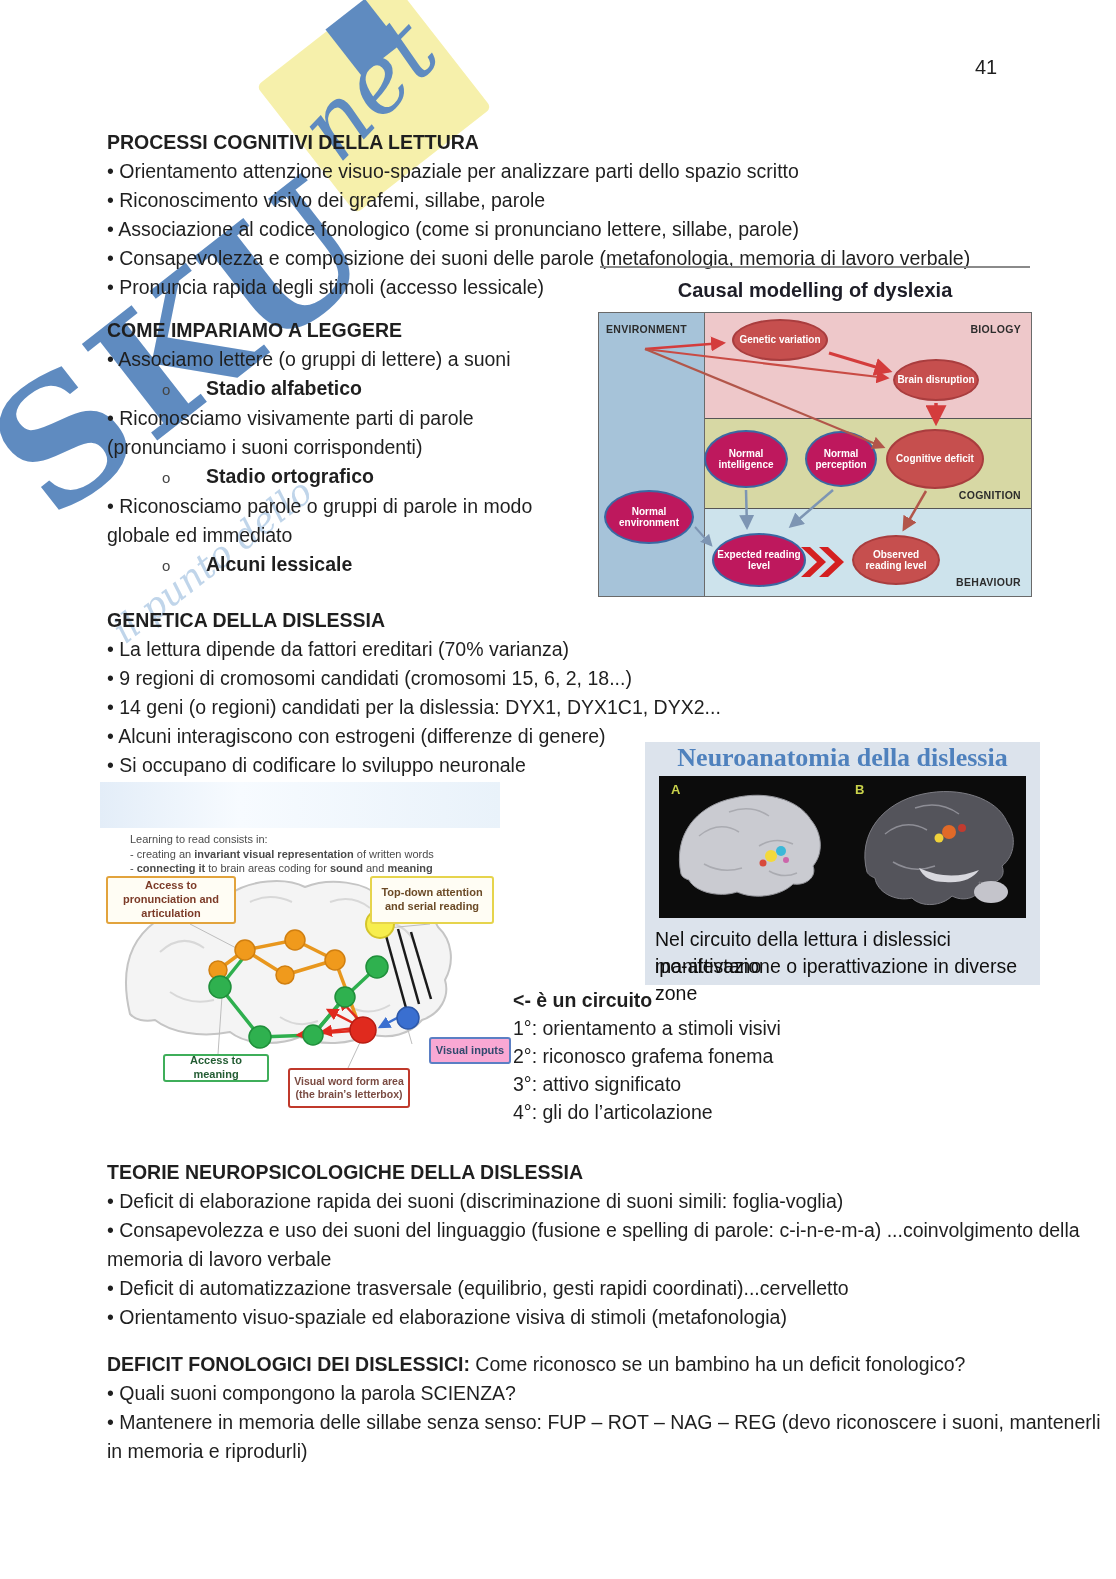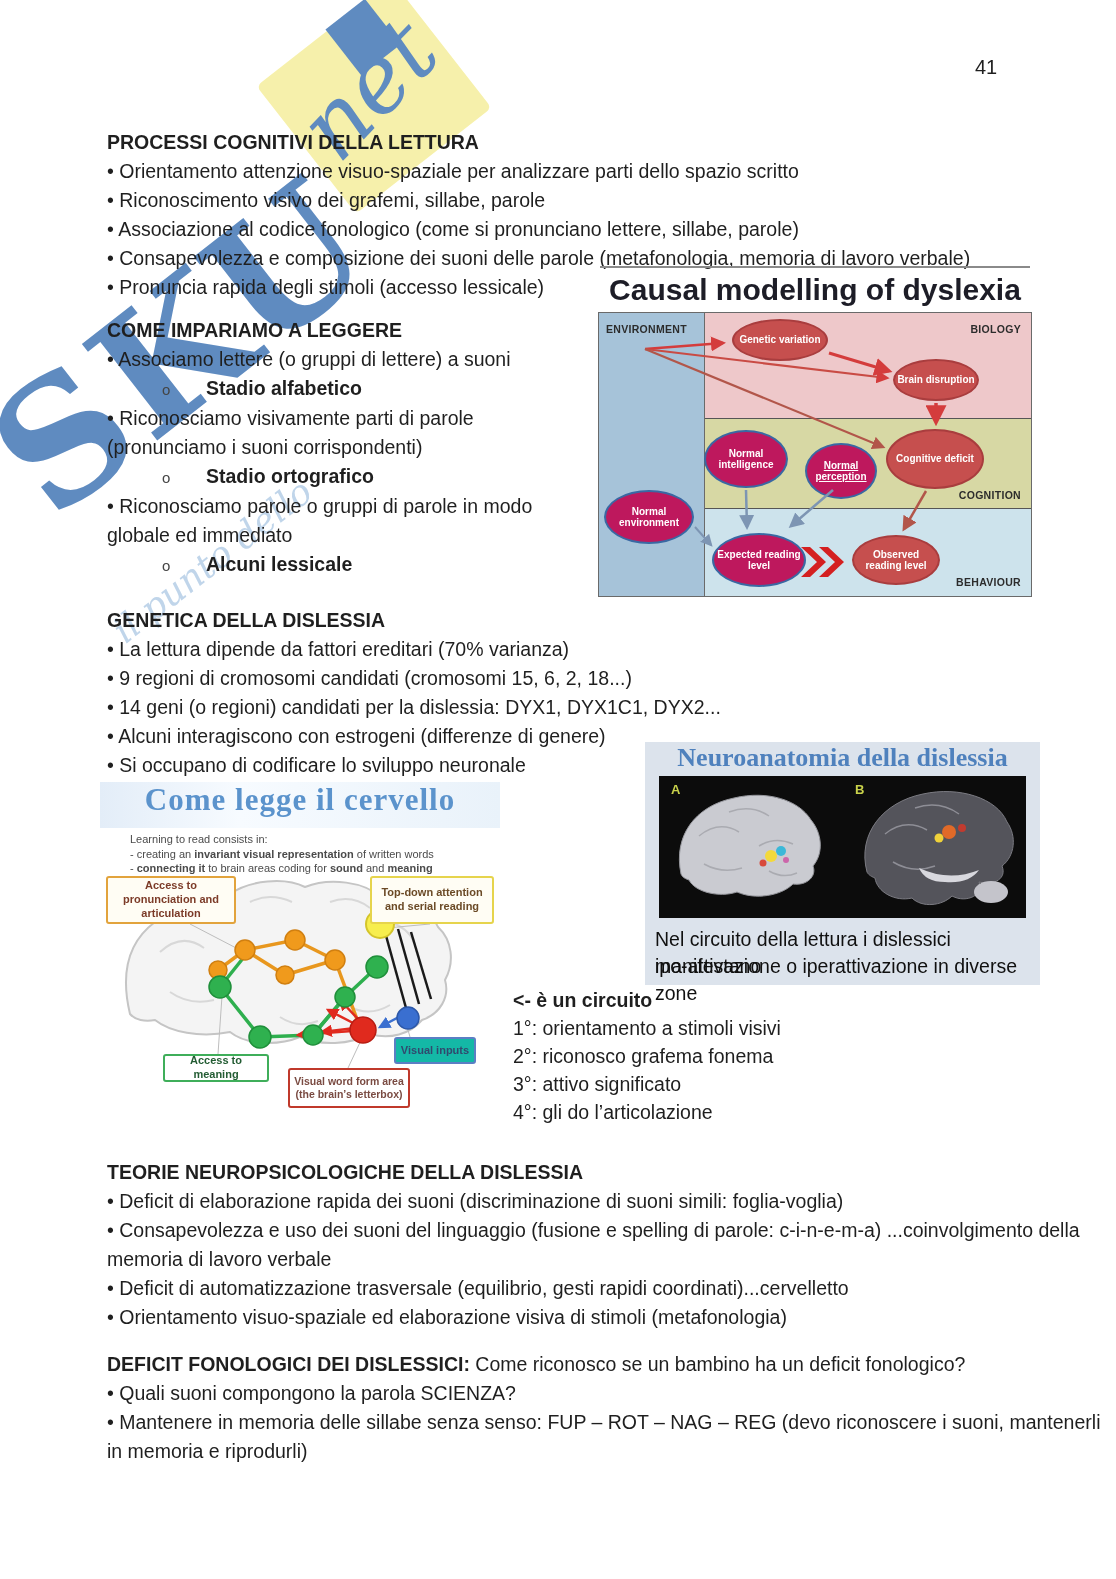--- a/index.html
+++ b/index.html
@@ -33,21 +33,21 @@
   .st-label{font-weight:bold;margin-left:14px;}
   #sec-genetica{left:107px;top:606px;width:660px;}
   #sec-circuito{left:513px;top:986px;width:430px;line-height:28px;}
   #sec-teorie{left:107px;top:1158px;width:998px;}
   #sec-teorie .line,#sec-deficit .line{white-space:normal;}
   #sec-deficit{left:107px;top:1350px;width:998px;}
 
   
   #fig-causal{left:598px;top:266px;width:434px;}
   .fc-topline{border-top:2px solid #8a8a8a;margin:0 2px;}
-  .fc-title{text-align:center;font-weight:bold;font-size:30px;color:#1d1d27;line-height:44px;}
+  .fc-title{text-align:center;font-weight:bold;font-size:20px;color:#1d1d27;line-height:44px;}
   .fc-diagram{position:relative;width:432px;height:283px;border:1px solid #6a6a6a;}
   .band{position:absolute;box-sizing:border-box;}
   .band-env{left:0;top:0;width:106px;height:283px;background:#a6c3d9;border-right:1px solid #6a6a6a;}
   .band-bio{left:106px;top:0;width:326px;height:105px;background:#eec8ca;}
   .band-cog{left:106px;top:105px;width:326px;height:90px;background:#d7d8a4;border-top:1.5px solid #555;}
   .band-beh{left:106px;top:195px;width:326px;height:88px;background:#cde3ec;border-top:1.5px solid #555;}
   .band-label{position:absolute;font-size:10.5px;font-weight:bold;color:#2c2c2c;letter-spacing:.3px;}
   .node{position:absolute;border-radius:50%;color:#fff;display:flex;align-items:center;justify-content:center;
         text-align:center;font-size:10px;font-weight:bold;line-height:1.15;padding:2px;box-sizing:border-box;z-index:3;}
   .node-red{background:#c64f4e;border:2px solid #a93d3e;}
@@ -60,21 +60,21 @@
             background:linear-gradient(90deg,#e3edf8 0%,#f7fbff 35%,#e9f2fa 100%);}
   .clc-title{position:absolute;left:0;top:0;width:400px;text-align:center;font-family:"Liberation Serif",serif;
              font-size:31px;font-weight:bold;color:#5b93cc;letter-spacing:1px;}
   .clc-intro{position:absolute;left:30px;top:50px;font-size:11px;line-height:14.5px;color:#4b4b4b;}
   .clc-box{position:absolute;background:#fffdf4;border:2px solid;border-radius:3px;display:flex;align-items:center;
            justify-content:center;text-align:center;font-weight:bold;font-size:11px;line-height:1.25;z-index:5;padding:2px;box-sizing:border-box;}
   .box-pron{left:6px;top:94px;width:130px;height:48px;border-color:#e2a33c;color:#7c3b28;}
   .box-top{left:270px;top:94px;width:124px;height:48px;border-color:#e6d44c;color:#6b4a26;}
   .box-meaning{left:63px;top:272px;width:106px;height:28px;border-color:#3fae5a;color:#235c33;background:#fff;}
   .box-vwfa{left:188px;top:286px;width:122px;height:40px;border-color:#c0392b;color:#7a4b42;background:#fff;flex-direction:column;font-size:10.5px;}
-  .box-inputs{left:294px;top:255px;width:82px;height:27px;border-color:#5b7fc4;color:#31496e;background:#14b8a6;}
+  .box-inputs{left:329px;top:255px;width:82px;height:27px;border-color:#5b7fc4;color:#31496e;background:#f9a8d4;}
   .clc-svg{position:absolute;left:0;top:0;z-index:2;}
 
   
   #fig-neuro{left:645px;top:742px;width:395px;height:243px;background:#dce3ec;}
   .nr-title{position:absolute;left:0;top:1px;width:395px;text-align:center;font-family:"Liberation Serif",serif;
             font-size:26px;font-weight:bold;color:#4f81bd;}
   .nr-panel{position:absolute;left:14px;top:34px;width:367px;height:142px;background:#0c0c0c;}
   .nr-ab{position:absolute;color:#c9d24b;font-weight:bold;font-size:13px;z-index:3;}
   .nr-caption{position:absolute;left:10px;font-size:19.5px;line-height:27px;color:#101010;}
 </style>
@@ -130,21 +130,21 @@
       <div class="band band-cog"></div>
       <div class="band band-beh"></div>
       <span class="band-label" style="left:7px;top:10px;">ENVIRONMENT</span>
       <span class="band-label" style="right:10px;top:10px;">BIOLOGY</span>
       <span class="band-label" style="right:10px;top:176px;">COGNITION</span>
       <span class="band-label" style="right:10px;top:263px;">BEHAVIOUR</span>
 
       <div class="node node-red" style="left:133px;top:6px;width:96px;height:42px;text-align:right;">Genetic variation</div>
       <div class="node node-red" style="left:294px;top:46px;width:86px;height:42px;">Brain disruption</div>
       <div class="node node-blue" style="left:105px;top:117px;width:84px;height:58px;">Normal intelligence</div>
-      <div class="node node-blue" style="left:206px;top:130px;width:72px;height:56px;text-decoration:underline;">Normal perception</div>
+      <div class="node node-blue" style="left:206px;top:118px;width:72px;height:56px;">Normal perception</div>
       <div class="node node-red" style="left:287px;top:116px;width:98px;height:60px;">Cognitive deficit</div>
       <div class="node node-blue" style="left:5px;top:177px;width:90px;height:54px;">Normal environment</div>
       <div class="node node-blue" style="left:113px;top:220px;width:94px;height:54px;">Expected reading level</div>
       <div class="node node-red" style="left:253px;top:222px;width:88px;height:50px;">Observed reading level</div>
 
       <svg class="fc-svg" width="432" height="283" viewBox="0 0 432 283">
         <defs>
           <marker id="ar" viewBox="0 0 10 10" refX="8" refY="5" markerWidth="6" markerHeight="6" orient="auto">
               <path d="M0,0 L10,5 L0,10 z" fill="#d43c3c"></path>
             </marker>
@@ -194,21 +194,20 @@
     <div class="line h">GENETICA DELLA DISLESSIA</div>
     <div class="line">• La lettura dipende da fattori ereditari (70% varianza)</div>
     <div class="line">• 9 regioni di cromosomi candidati (cromosomi 15, 6, 2, 18...)</div>
     <div class="line">• 14 geni (o regioni) candidati per la dislessia: DYX1, DYX1C1, DYX2...</div>
     <div class="line">• Alcuni interagiscono con estrogeni (differenze di genere)</div>
     <div class="line">• Si occupano di codificare lo sviluppo neuronale</div>
   </div>
 
   <div class="layer" id="fig-cervello">
     <div class="clc-band"></div>
-    <div class="clc-title">Come legge il cervello</div>
     <div class="clc-intro">
       <div>Learning to read consists in:</div>
       <div><span>- creating an </span><span class="bold">invariant visual representation</span><span> of written words</span></div>
       <div><span>- </span><span class="bold">connecting it</span><span> to brain areas coding for </span><span class="bold">sound</span><span> and </span><span class="bold">meaning</span></div>
     </div>
 
     <svg class="clc-svg" width="400" height="326" viewBox="0 0 400 326">
       <path d="M 30 232 C 20 190 28 160 55 140 C 70 118 100 108 130 112 C 150 98 185 95 205 105 C 230 95 265 100 280 115 C 305 112 330 125 338 145 C 352 158 355 180 345 198 C 350 215 340 232 322 238 C 310 252 290 258 270 252 C 250 263 220 264 200 255 C 175 265 145 262 130 250 C 100 256 70 250 55 238 C 45 240 35 238 30 232 Z" fill="#f4f4f4" stroke="#c5c5c5" stroke-width="2"></path>
       <g stroke="#d8d8d8" stroke-width="2" fill="none">
         <path d="M60,170 q22,-20 44,-4"></path>

